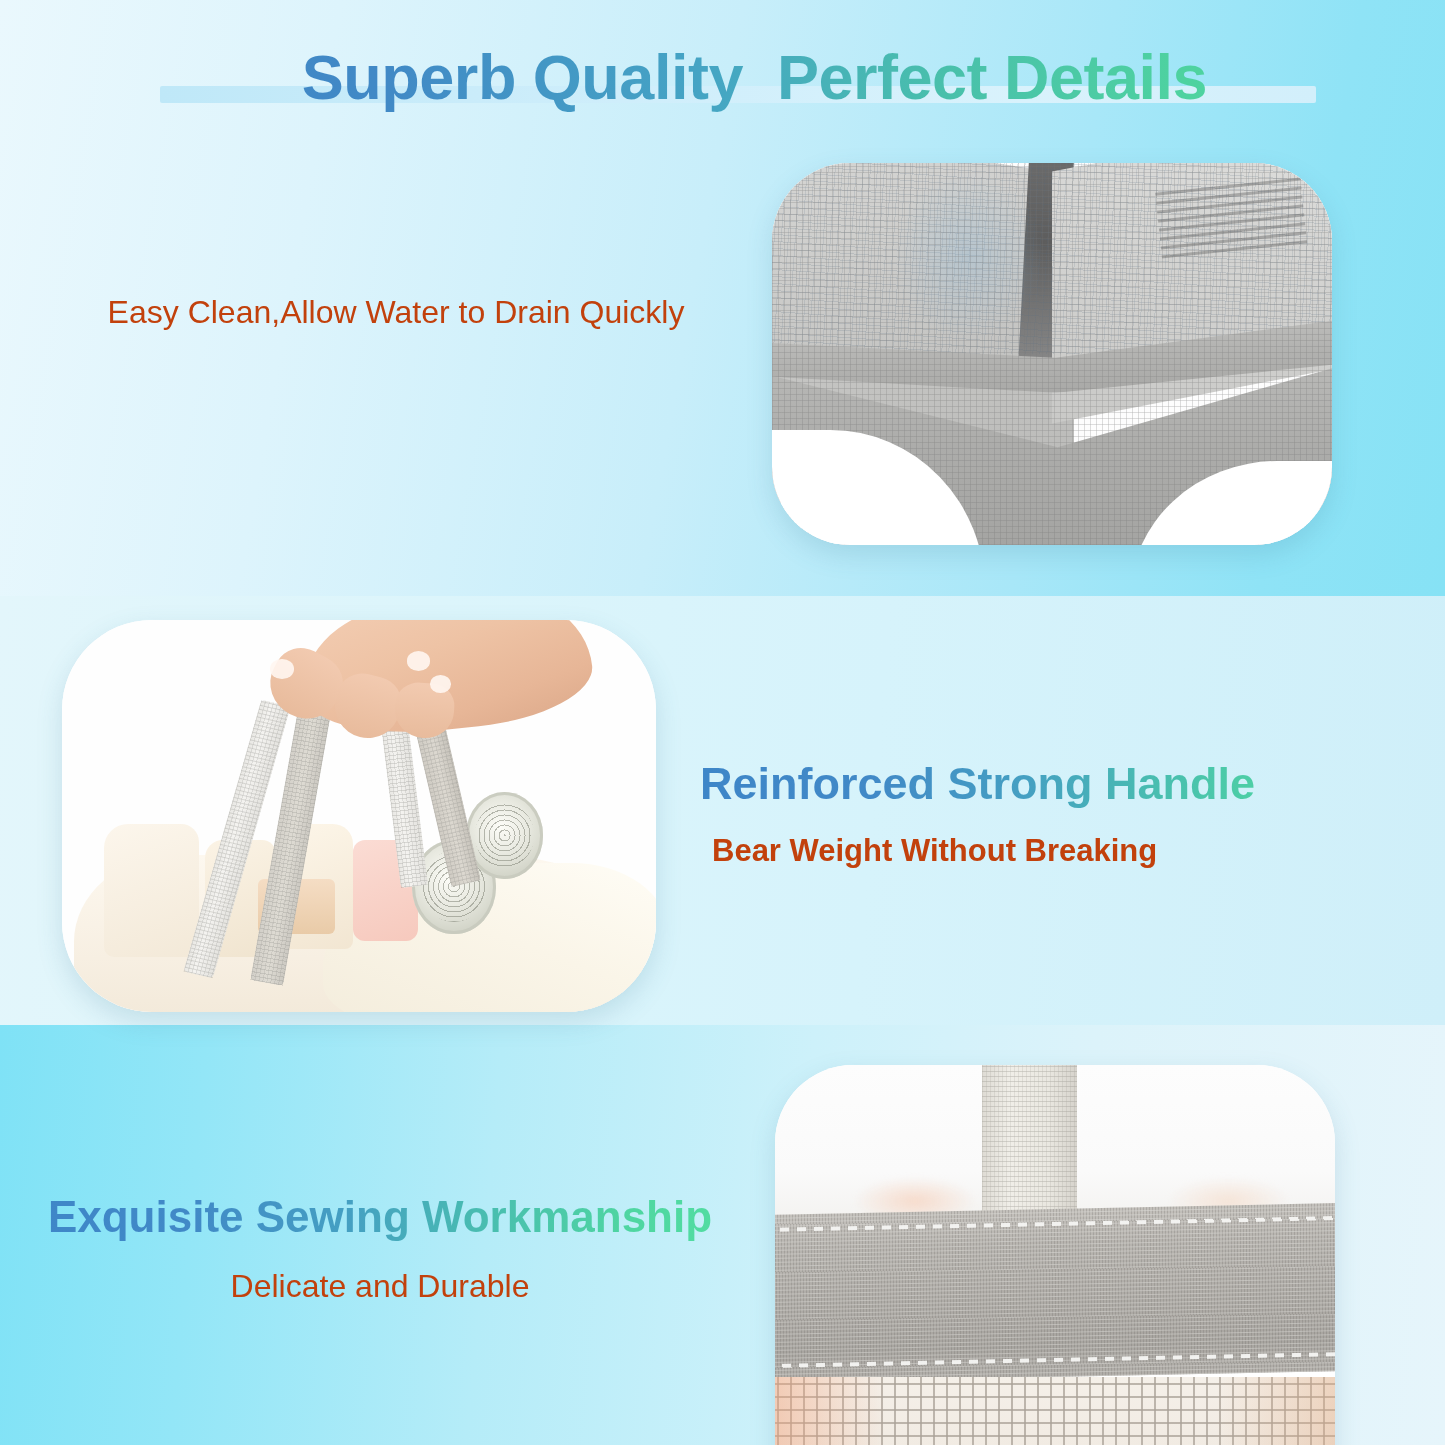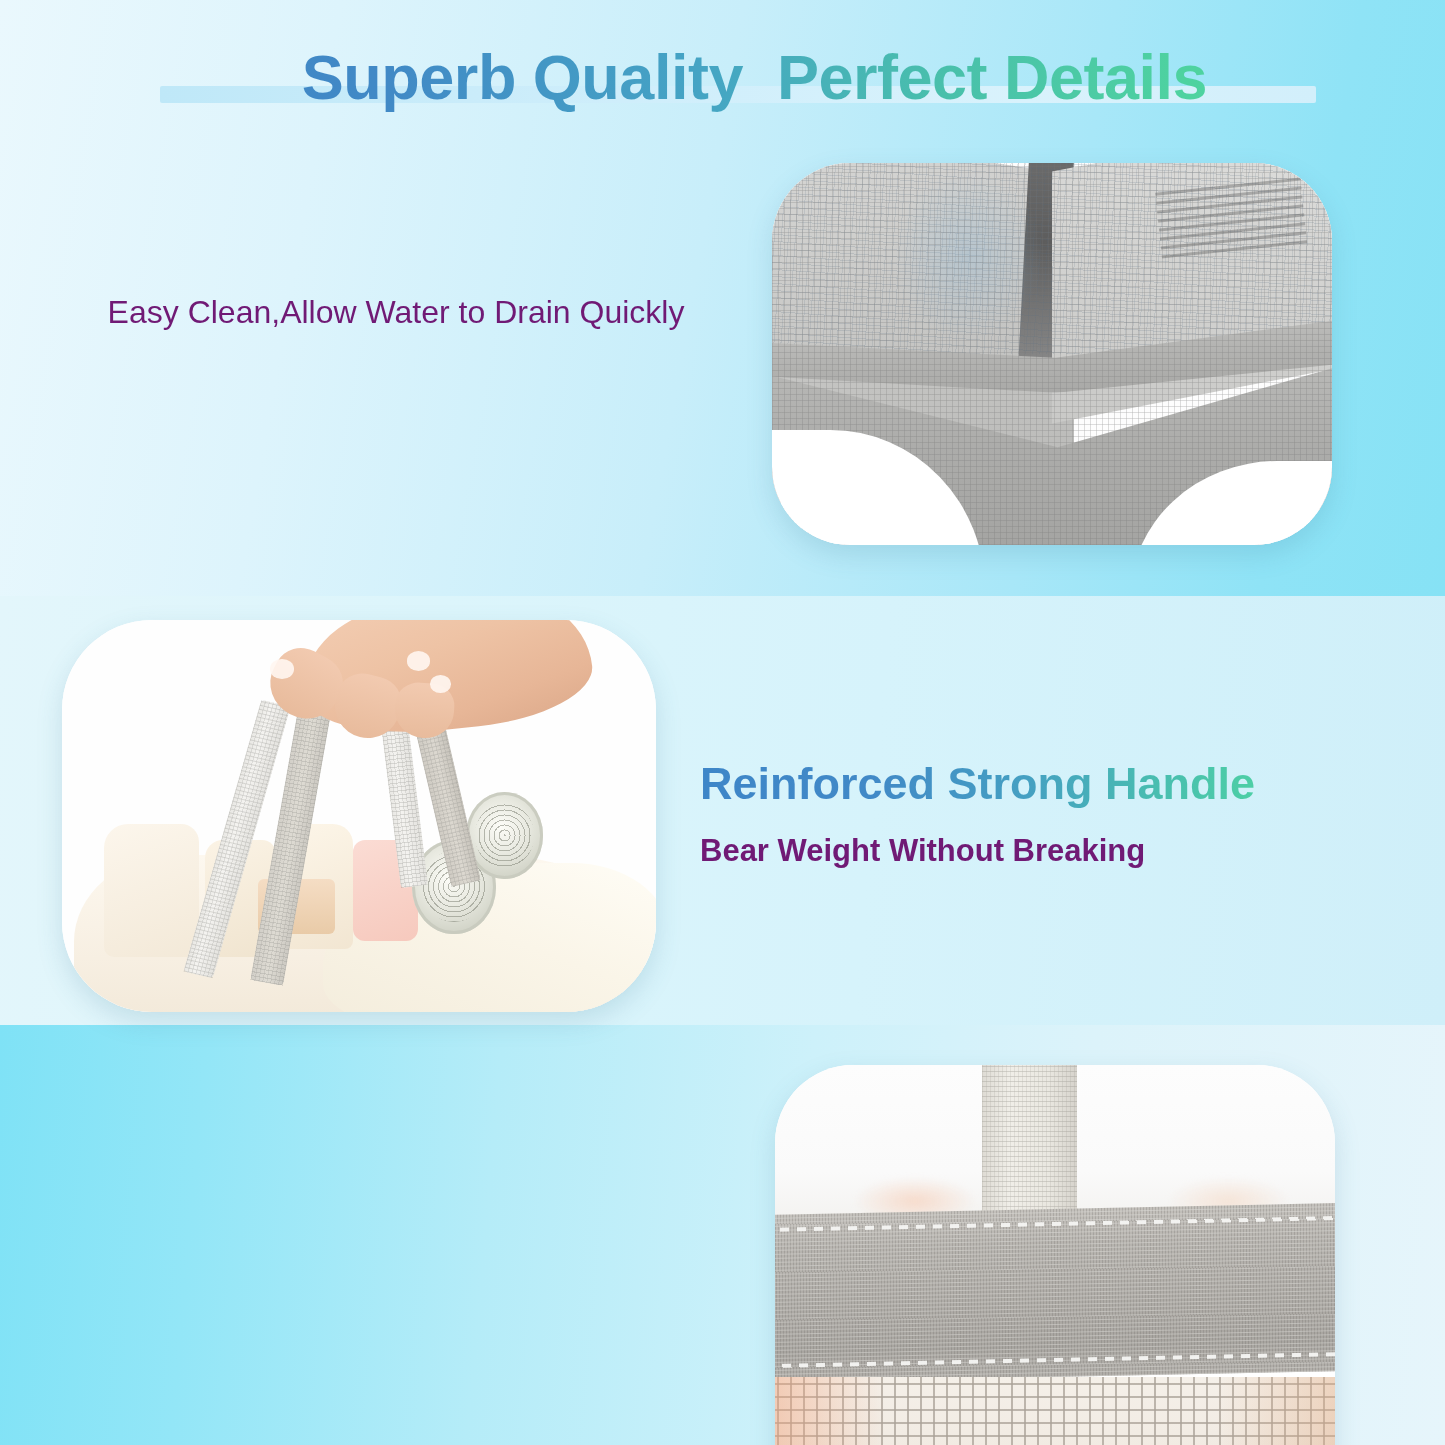--- a/index.html
+++ b/index.html
@@ -45,21 +45,21 @@
 
   
   .feat{position:absolute;}
   .feat h2{
     margin:0;font-weight:bold;
     background:linear-gradient(90deg,#3e86c8 0%,#4189c7 24%,#45a0c2 46%,#49bdb0 64%,#4fd6a1 84%,#53dfa2 100%);
     -webkit-background-clip:text;background-clip:text;
     color:transparent;-webkit-text-fill-color:transparent;
     white-space:pre-line;
   }
-  .feat p{margin:0;color:#701a75;font-weight:400;}
+  .feat p{margin:12px;color:#c2410c;font-weight:400;}
 
   #feat-1{left:46px;top:268px;width:700px;text-align:center;}
   #feat-1 h2{font-size:47px;line-height:54px;}
   #feat-1 p{font-size:32px;line-height:44px;margin-top:22px;}
 
   #feat-2{left:700px;top:757px;width:710px;}
   #feat-2 h2{font-size:45px;line-height:54px;}
   #feat-2 p{font-size:31px;line-height:44px;margin-top:18px;font-weight:bold;}
 
   #feat-3{left:10px;top:1190px;width:740px;text-align:center;}
@@ -339,20 +339,24 @@
       <div class="p2-hand"></div>
       <div class="p2-fing p2-f1"></div>
       <div class="p2-fing p2-f2"></div>
       <div class="p2-fing p2-f3"></div>
       <div class="p2-nail p2-n1"></div>
       <div class="p2-nail p2-n2"></div>
       <div class="p2-nail p2-n3"></div>
     </div>
   </div>
 
+  <div class="feat" id="feat-3">
+    <h2>Exquisite Sewing Workmanship</h2>
+    <p>Delicate and Durable</p>
+  </div>
 
   <div class="photo" id="photo-3">
     <div class="ph-inner">
       <div class="p3-top"></div>
       <div class="p3-blur"></div>
       <div class="p3-blur2"></div>
       <div class="p3-vert">
           <span class="p3-vert-tex"></span>
         </div>
       <div class="p3-band">

